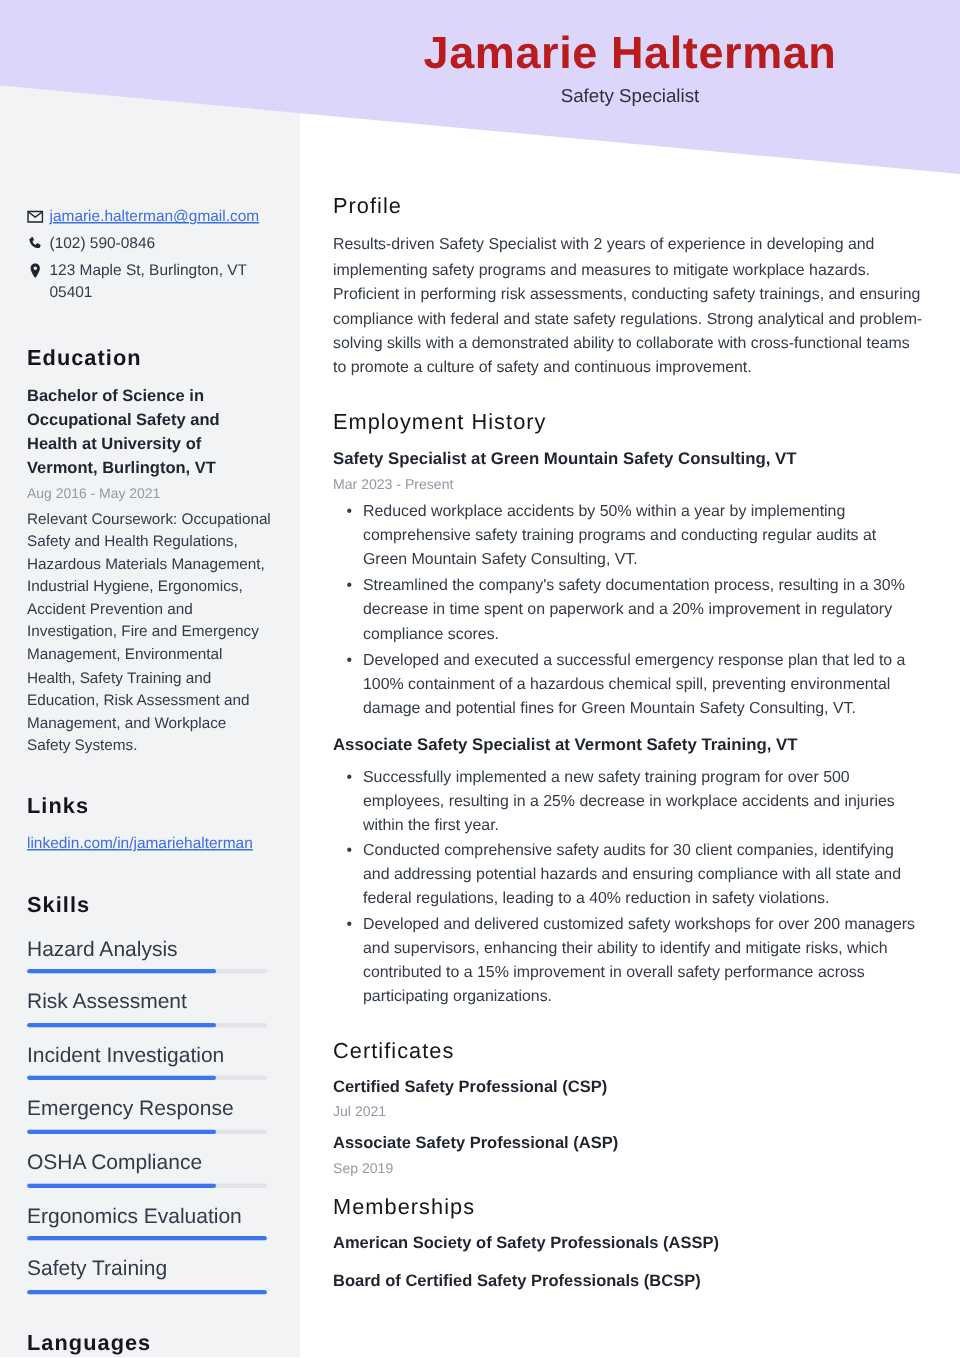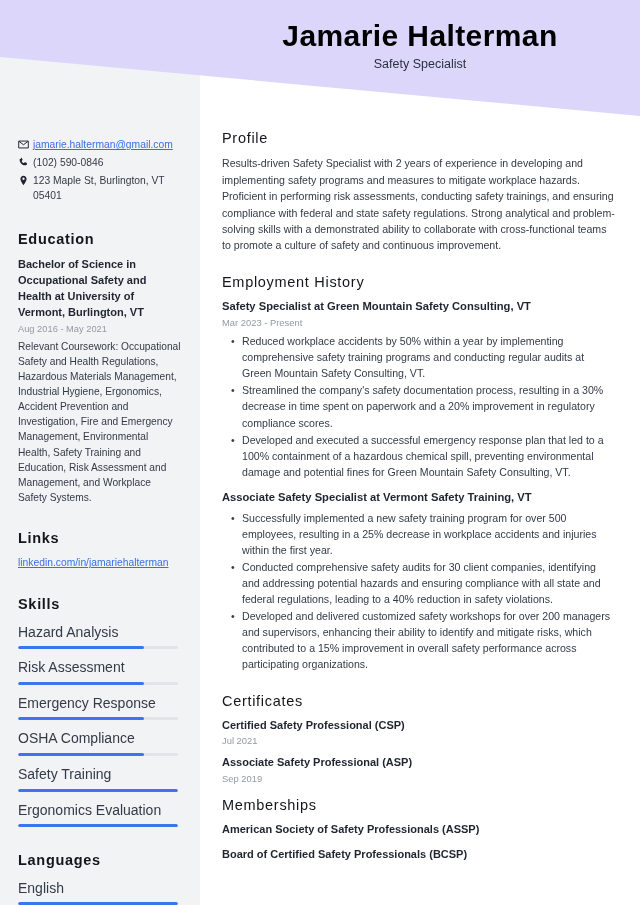--- a/index.html
+++ b/index.html
@@ -54,21 +54,21 @@
     top: 0;
     width: 440px;
     z-index: 5;
     text-align: center;
     padding-top: 19px;
     box-sizing: border-box;
   }
   .name {
     font-size: 30px;
     font-weight: bold;
-    color: #000000;
+    color: #b91c1c;
     letter-spacing: 0.4px;
     line-height: 1.1;
     margin: 0;
   }
   .job-title {
     font-size: 12.5px;
     color: #2b3040;
     margin-top: 5px;
     line-height: 1.2;
   }
@@ -321,39 +321,45 @@
           <div class="bar-fill" style="width: 79%;"></div>
         </div>
       </div>
       <div class="skill">
         <div class="skill-label">Risk Assessment</div>
         <div class="bar-track">
           <div class="bar-fill" style="width: 79%;"></div>
         </div>
       </div>
       <div class="skill">
+        <div class="skill-label">Incident Investigation</div>
+        <div class="bar-track">
+          <div class="bar-fill" style="width: 79%;"></div>
+        </div>
+      </div>
+      <div class="skill">
         <div class="skill-label">Emergency Response</div>
         <div class="bar-track">
           <div class="bar-fill" style="width: 79%;"></div>
         </div>
       </div>
       <div class="skill">
         <div class="skill-label">OSHA Compliance</div>
         <div class="bar-track">
           <div class="bar-fill" style="width: 79%;"></div>
         </div>
       </div>
       <div class="skill">
+        <div class="skill-label">Ergonomics Evaluation</div>
+        <div class="bar-track">
+          <div class="bar-fill" style="width: 100%;"></div>
+        </div>
+      </div>
+      <div class="skill">
         <div class="skill-label">Safety Training</div>
-        <div class="bar-track">
-          <div class="bar-fill" style="width: 100%;"></div>
-        </div>
-      </div>
-      <div class="skill">
-        <div class="skill-label">Ergonomics Evaluation</div>
         <div class="bar-track">
           <div class="bar-fill" style="width: 100%;"></div>
         </div>
       </div>
     </div>
 
     <div>
       <div class="side-h2">Languages</div>
       <div class="skill">
         <div class="skill-label">English</div>

